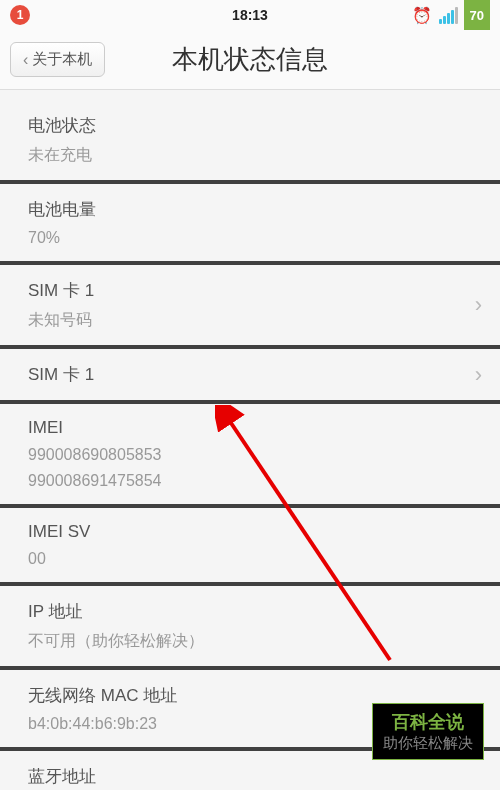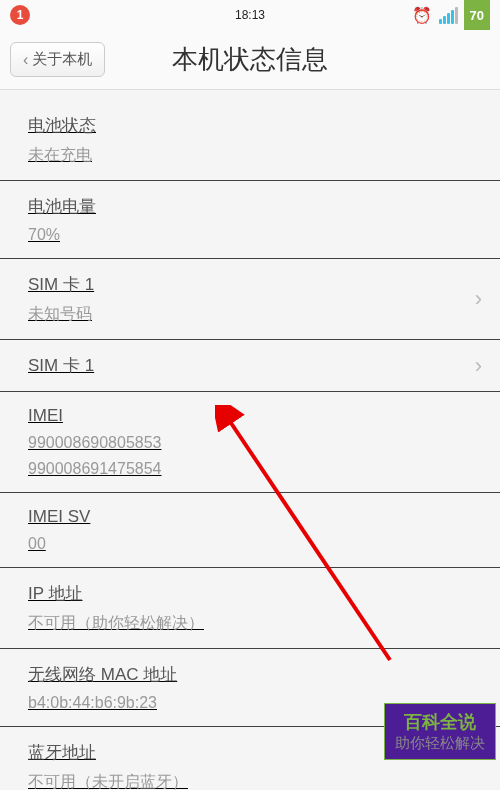--- a/index.html
+++ b/index.html
@@ -33,23 +33,23 @@
       display: flex;
       align-items: center;
       justify-content: center;
       font-size: 12px;
       font-weight: bold;
     }
     .status-center {
       position: absolute;
       left: 50%;
       transform: translateX(-50%);
-      font-weight: 400;
+      font-weight: 700;
       color: #222;
-      font-size: 12px;
+      font-size: 14px;
     }
     .status-right {
       display: flex;
       align-items: center;
       gap: 6px;
     }
     .alarm-icon {
       font-size: 16px;
       color: #555;
     }
@@ -107,26 +107,25 @@
       transform: translateX(-50%);
       font-size: 26px;
       color: #333;
       font-weight: 400;
     }
     .content {
       padding: 10px 0;
     }
     .row {
       padding: 14px 28px;
-      border-bottom: 1px solid #404040;
+      border-bottom: 4px solid #404040;
       display: flex;
       flex-direction: column;
       gap: 8px;
       position: relative;
-      text-decoration: underline;
     }
     .row-title {
       font-size: 17px;
       color: #555;
     }
     .row-value {
       font-size: 16px;
       color: #999;
     }
     .chevron-right {
@@ -138,23 +137,23 @@
       font-size: 22px;
     }
     .arrow-overlay {
       position: absolute;
       left: 215px;
       top: 405px;
       pointer-events: none;
     }
     .watermark {
       position: absolute;
-      right: 4px;
+      right: 16px;
       bottom: 30px;
-      background: #4c1d95;
+      background: #000000;
       border: 1px solid #7cb342;
       padding: 6px 10px;
       text-align: center;
     }
     .wm-title {
       color: #7cb342;
       font-size: 18px;
       font-weight: bold;
     }
     .wm-sub {

